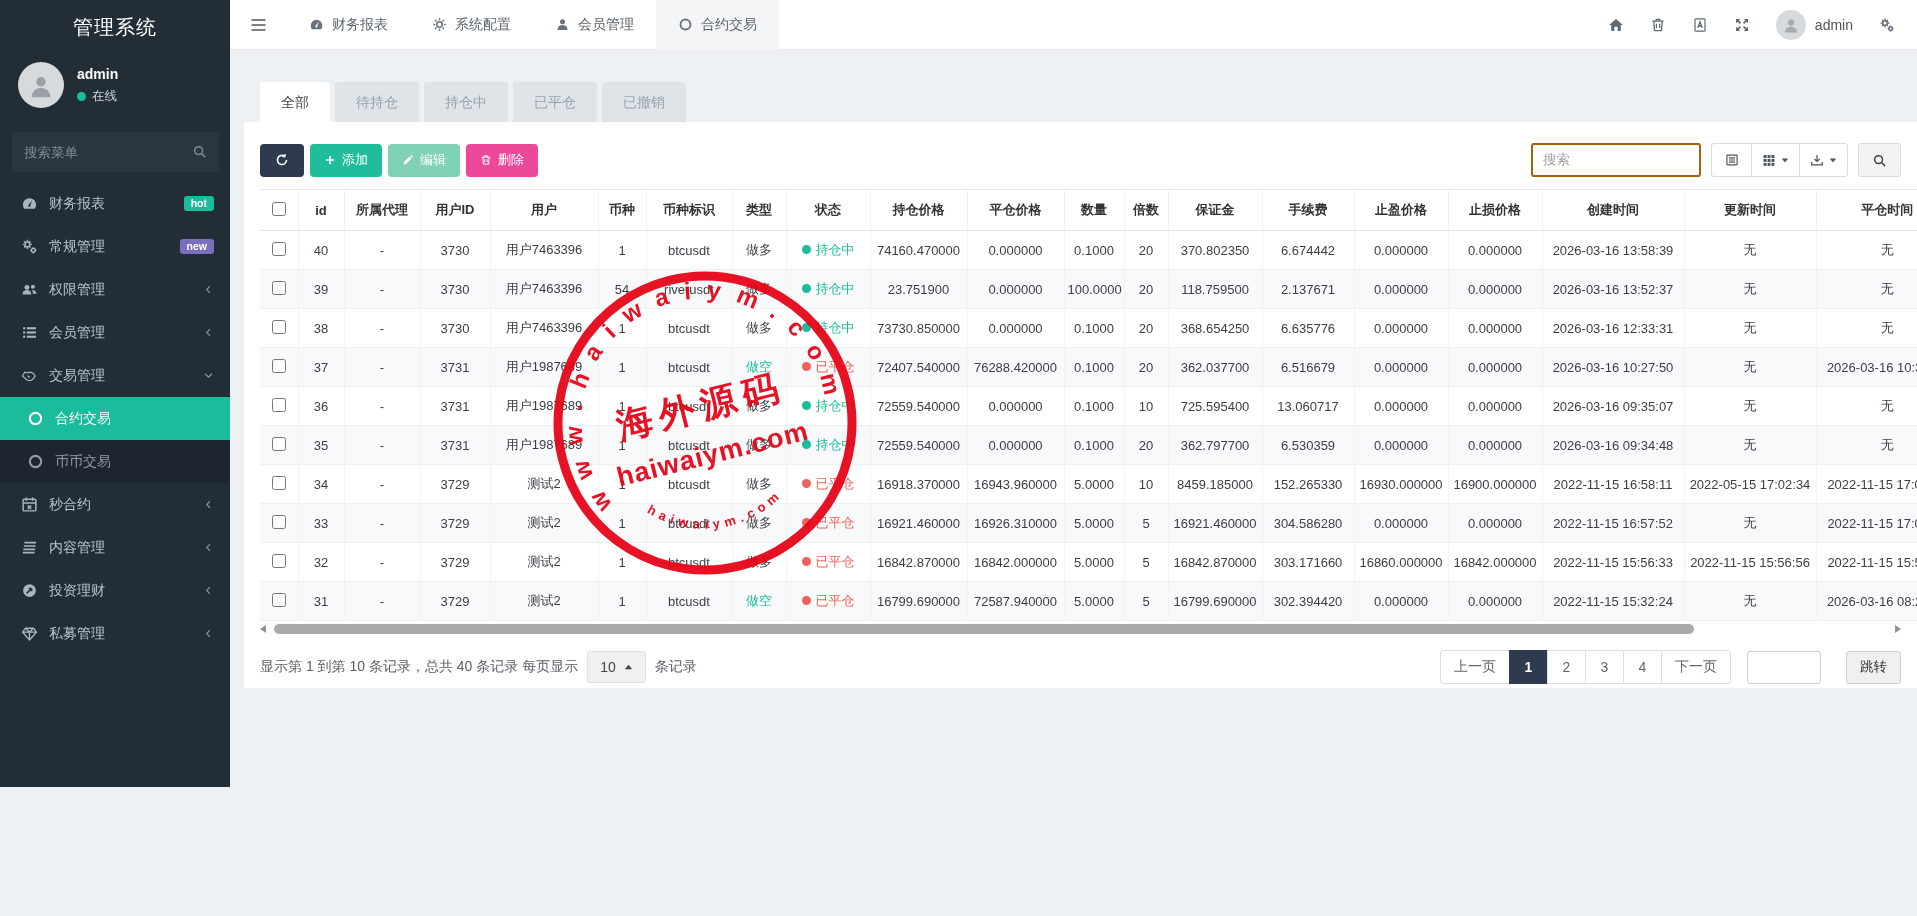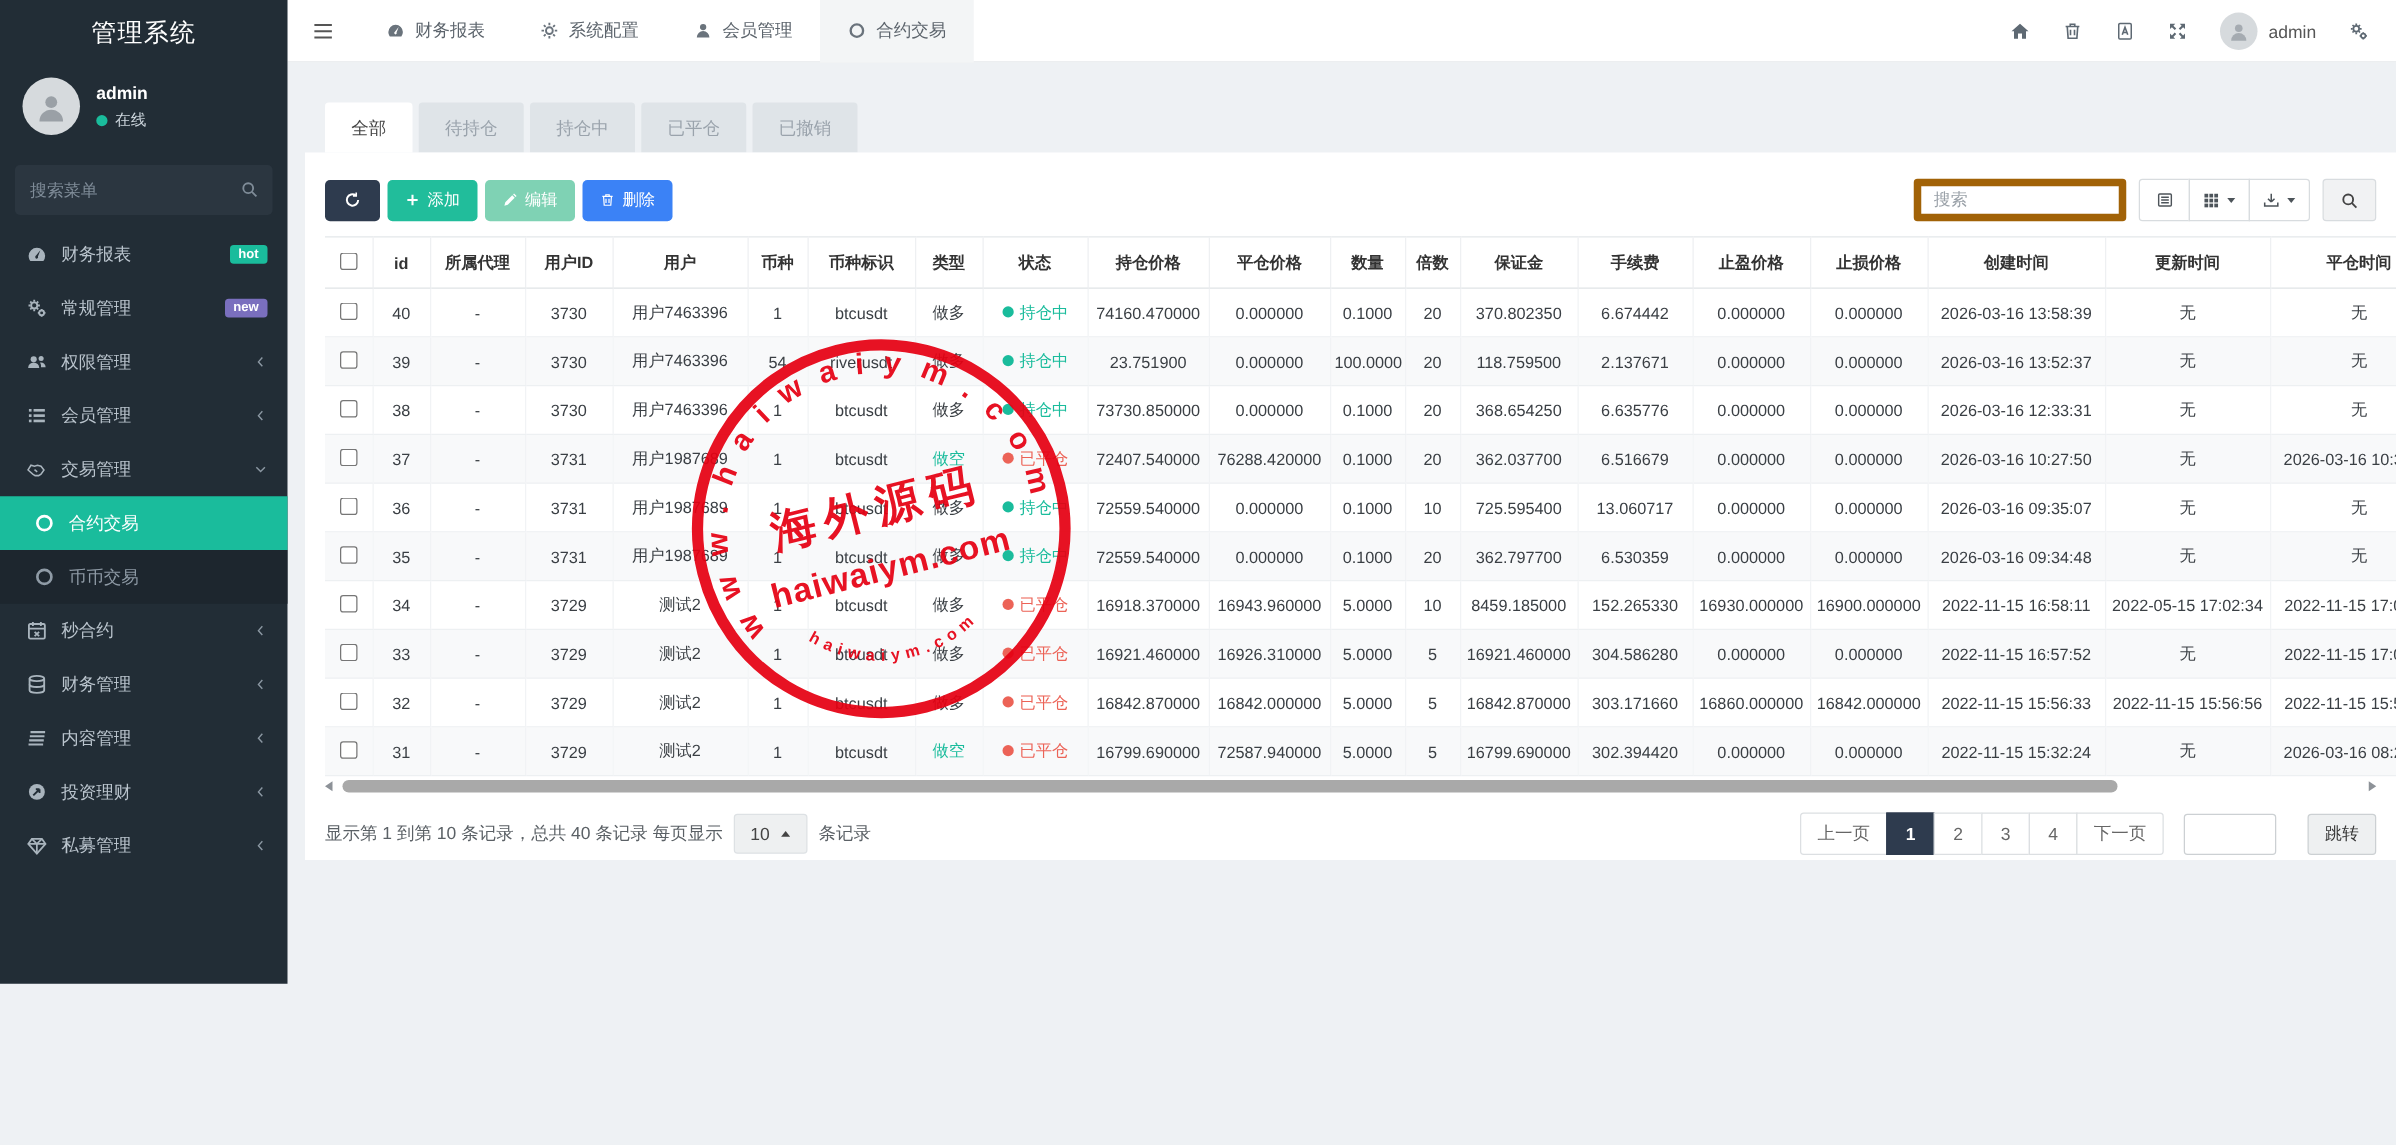--- a/index.html
+++ b/index.html
@@ -60,23 +60,23 @@
   .ftab.active{background:#fff;color:#444}
   .panel{margin-left:14px;background:#fff;height:566px;padding:21px 16px 0;position:relative}
 
   .toolbar{display:flex;align-items:center}
   .btn{height:33px;border:none;border-radius:4px;color:#fff;font-size:13px;display:inline-flex;align-items:center;gap:6px;padding:0 14px;margin-right:6px;cursor:pointer;font-family:inherit}
   .btn .ic{width:12px;height:12px}
   .btn-refresh{background:var(--dark);width:44px;justify-content:center;padding:0}
   .btn-refresh .ic{width:14px;height:14px}
   .btn-add{background:#21bd9b}
   .btn-edit{background:#7fd2b4}
-  .btn-del{background:#3b82f6}
+  .btn-del{background:#ec4899}
   .toolbar-right{margin-left:auto;display:flex;align-items:center}
-  .tsearch{width:170px;height:34px;border:6px solid #a16207;border-radius:3px;padding:0 10px;font-size:13.5px;color:#555;font-family:Liberation Serif, serif;outline:none}
+  .tsearch{width:170px;height:34px;border:2px solid #a16207;border-radius:3px;padding:0 10px;font-size:13.5px;color:#555;font-family:Liberation Mono, monospace;outline:none}
   .tsearch::placeholder{color:#9aa1a8}
   .vgroup{display:flex;margin-left:10px}
   .vbtn{height:34px;min-width:41px;background:#fff;border:1px solid #d8dcdf;display:inline-flex;align-items:center;justify-content:center;gap:5px;color:#4d545a;cursor:pointer;padding:0 10px}
   .vbtn + .vbtn{margin-left:-1px}
   .vbtn .main{width:14px;height:14px}
   .vbtn .caret{width:8px;height:8px}
   .vgroup .vbtn:first-child{border-radius:3px 0 0 3px}
   .vgroup .vbtn:last-child{border-radius:0 3px 3px 0}
   .btn-searchicon{margin-left:10px;height:34px;width:43px;background:#f1f2f3;border:1px solid #d8dcdf;border-radius:3px;display:flex;align-items:center;justify-content:center;color:#444;cursor:pointer}
   .btn-searchicon .ic{width:15px;height:15px}
@@ -230,35 +230,20 @@
         <span class="lbl">币币交易</span>
       </div>
       <div class="menu-item">
         <span class="ic mi">
           <svg viewBox="0 0 16 16" fill="none" stroke="currentColor" stroke-width="1.4">
             <rect x="2" y="3" width="12" height="11" rx="1"></rect>
             <path d="M2 6.5h12M5 1.5v3M11 1.5v3M6.3 8.9l3.4 3.2M9.7 8.9l-3.4 3.2"></path>
           </svg>
         </span>
         <span class="lbl">秒合约</span>
-        <span class="ic chev">
-          <svg viewBox="0 0 16 16" fill="none" stroke="currentColor" stroke-width="1.7">
-            <path d="M10 3 5.5 8l4.5 5"></path>
-          </svg>
-        </span>
-      </div>
-      <div class="menu-item">
-        <span class="ic mi">
-          <svg viewBox="0 0 16 16" fill="none" stroke="currentColor" stroke-width="1.4">
-            <ellipse cx="8" cy="3.6" rx="5.5" ry="2"></ellipse>
-            <path d="M2.5 3.6v8.8c0 1.1 2.5 2 5.5 2s5.5-.9 5.5-2V3.6"></path>
-            <path d="M2.5 8c0 1.1 2.5 2 5.5 2s5.5-.9 5.5-2"></path>
-          </svg>
-        </span>
-        <span class="lbl">财务管理</span>
         <span class="ic chev">
           <svg viewBox="0 0 16 16" fill="none" stroke="currentColor" stroke-width="1.7">
             <path d="M10 3 5.5 8l4.5 5"></path>
           </svg>
         </span>
       </div>
       <div class="menu-item">
         <span class="ic mi">
           <svg viewBox="0 0 16 16" stroke="currentColor" stroke-width="1.6" fill="none">
             <path d="M3.2 3.5h11M2.7 6.6h11M2.2 9.7h11M1.7 12.8h11"></path>

